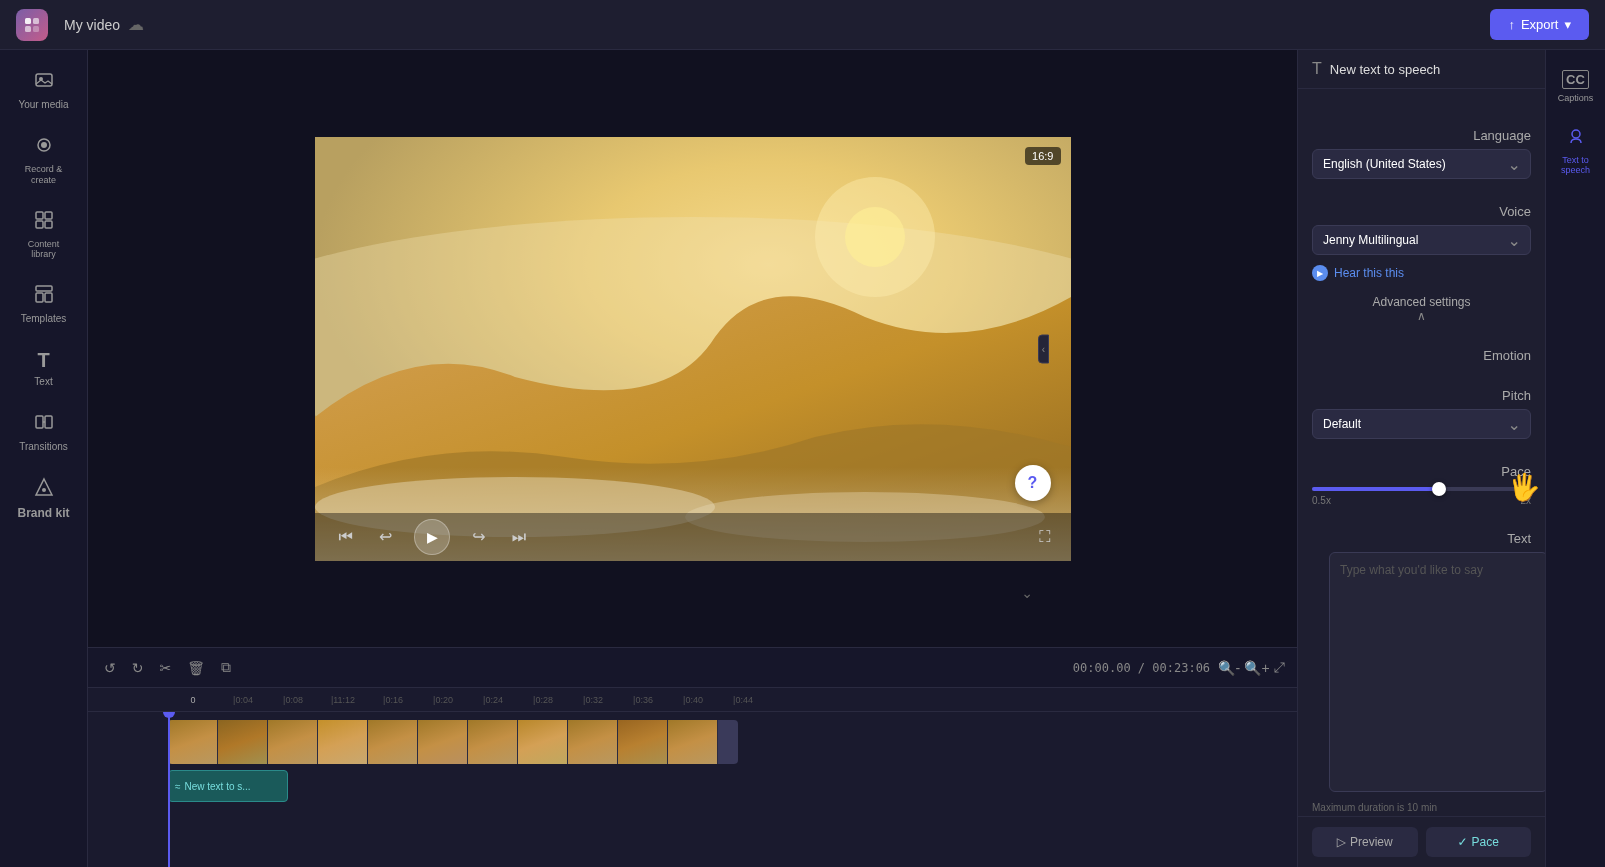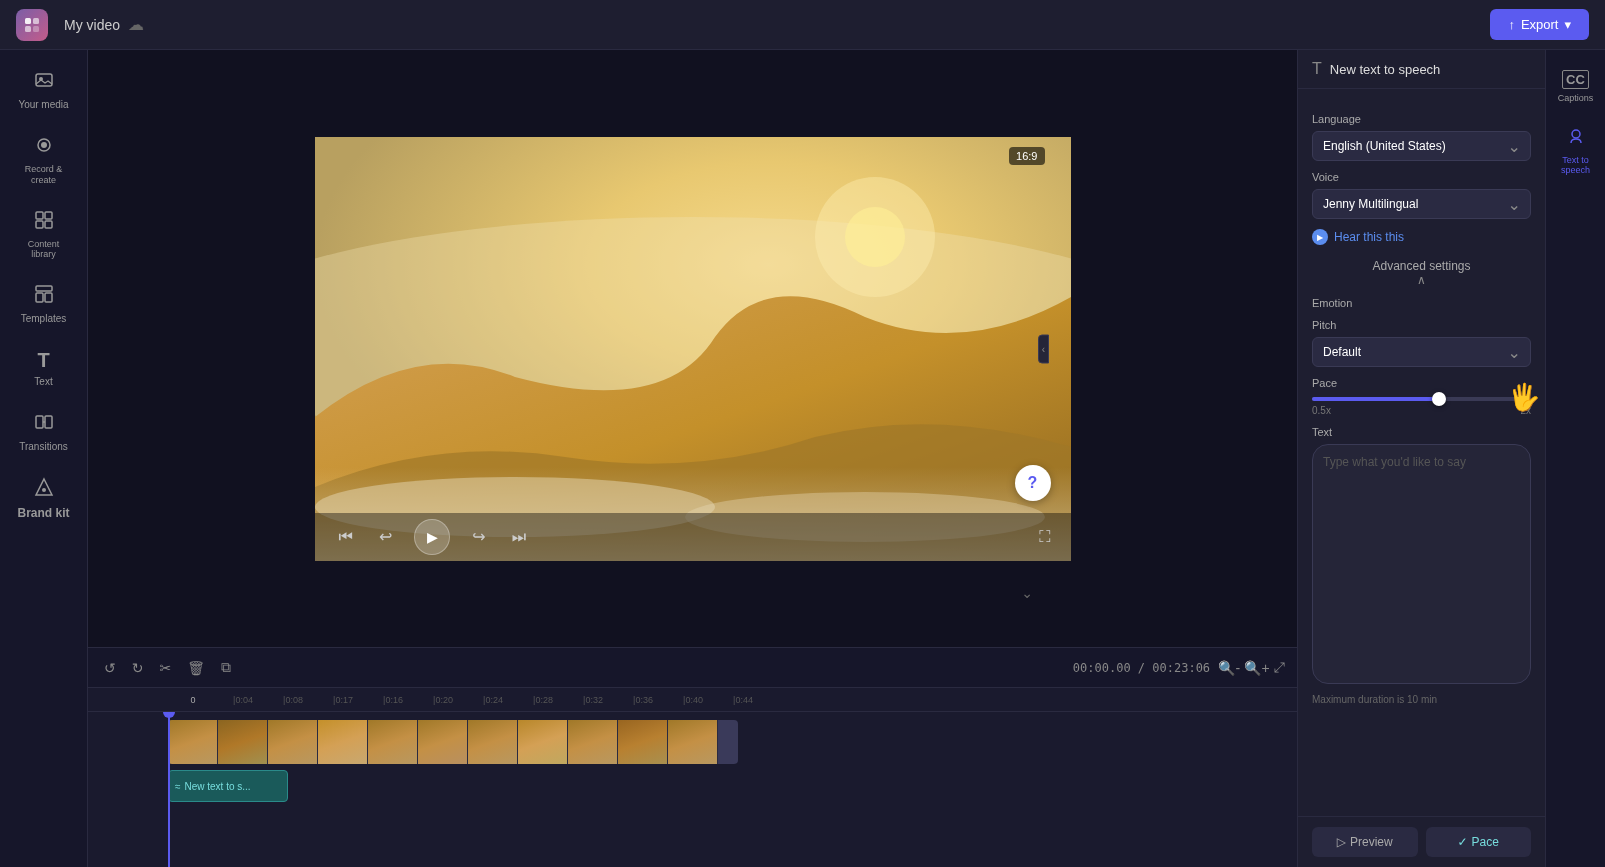--- a/index.html
+++ b/index.html
@@ -135,21 +135,21 @@
     .sand-dune-svg {
       position: absolute;
       bottom: 0;
       left: 0;
       width: 100%;
       height: 100%;
     }
     .aspect-badge {
       position: absolute;
       top: 10px;
-      right: 26px;
+      right: 10px;
       background: rgba(0,0,0,0.6);
       color: #fff;
       font-size: 11px;
       padding: 3px 7px;
       border-radius: 4px;
     }
     .video-controls {
       position: absolute;
       bottom: 0;
       left: 0;
@@ -355,24 +355,25 @@
     }
     .right-panel-content {
       flex: 1;
       overflow-y: auto;
       padding: 14px;
     }
     .right-panel-content::-webkit-scrollbar { width: 4px; }
     .right-panel-content::-webkit-scrollbar-track { background: #1e1e30; }
     .right-panel-content::-webkit-scrollbar-thumb { background: #3a3a55; border-radius: 2px; }
     .panel-label {
-      font-size: 11px;
+      font-size: 13px;
       color: #aaa;
       margin-bottom: 6px;
-      margin-top: 10px;
+      margin-top: 25px;
+      text-align: right;
     }
     .select-wrapper {
       position: relative;
       width: 100%;
     }
     .select-wrapper::after {
       content: '⌄';
       position: absolute;
       right: 10px;
       top: 50%;
@@ -470,27 +471,28 @@
       color: #777;
       margin-top: 4px;
     }
 
     .text-section { margin-top: 10px; }
     .text-textarea {
       width: 100%;
       height: 240px;
       background: #252538;
       border: 1px solid #3a3a55;
-      border-radius: 16px;
+      border-radius: 6px;
       color: #555;
       padding: 10px;
       font-size: 12px;
       resize: none;
       outline: none;
       font-family: inherit;
+      margin-left: 17px;
     }
     .text-textarea::placeholder { color: #555; }
     .max-duration-note {
       font-size: 10px;
       color: #666;
       margin-top: 6px;
     }
 
     .panel-bottom-btns {
       display: flex;
@@ -748,21 +750,21 @@
           <button class="zoom-btn">🔍+</button>
           <button class="zoom-btn">⤢</button>
         </div>
       </div>
 
       <div class="timeline-ruler">
         <div class="ruler-marks">
           <span class="ruler-mark" style="color:#aaa;">0</span>
           <span class="ruler-mark">|0:04</span>
           <span class="ruler-mark">|0:08</span>
-          <span class="ruler-mark">|0:17</span>
+          <span class="ruler-mark">|11:12</span>
           <span class="ruler-mark">|0:16</span>
           <span class="ruler-mark">|0:20</span>
           <span class="ruler-mark">|0:24</span>
           <span class="ruler-mark">|0:28</span>
           <span class="ruler-mark">|0:32</span>
           <span class="ruler-mark">|0:36</span>
           <span class="ruler-mark">|0:40</span>
           <span class="ruler-mark">|0:44</span>
         </div>
       </div>

